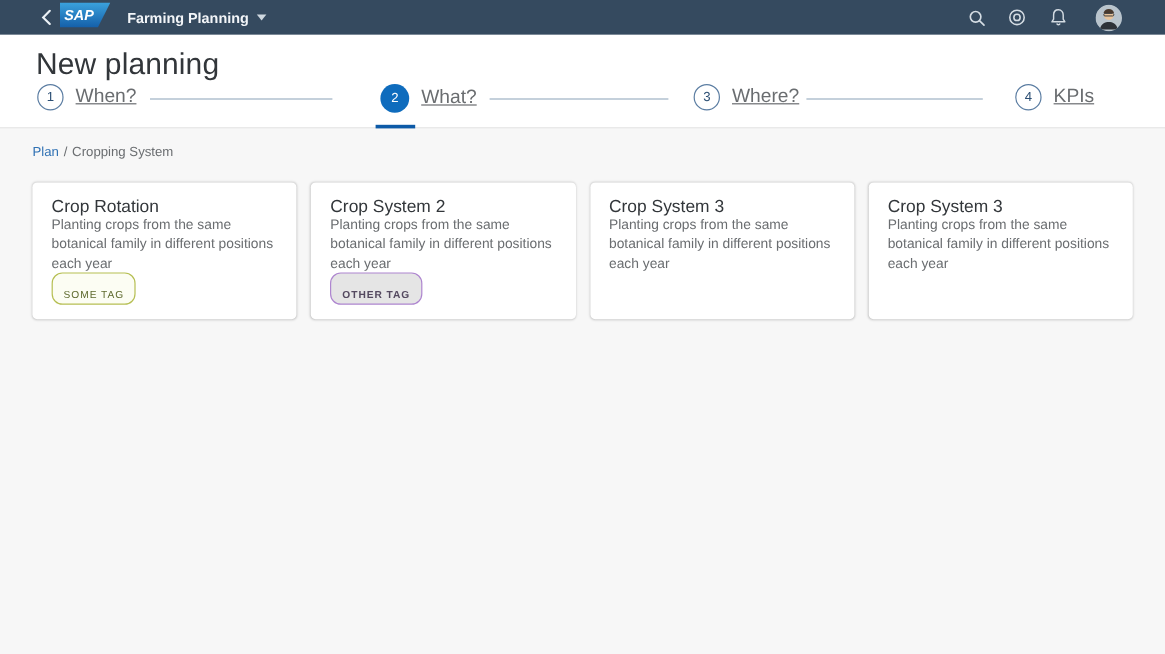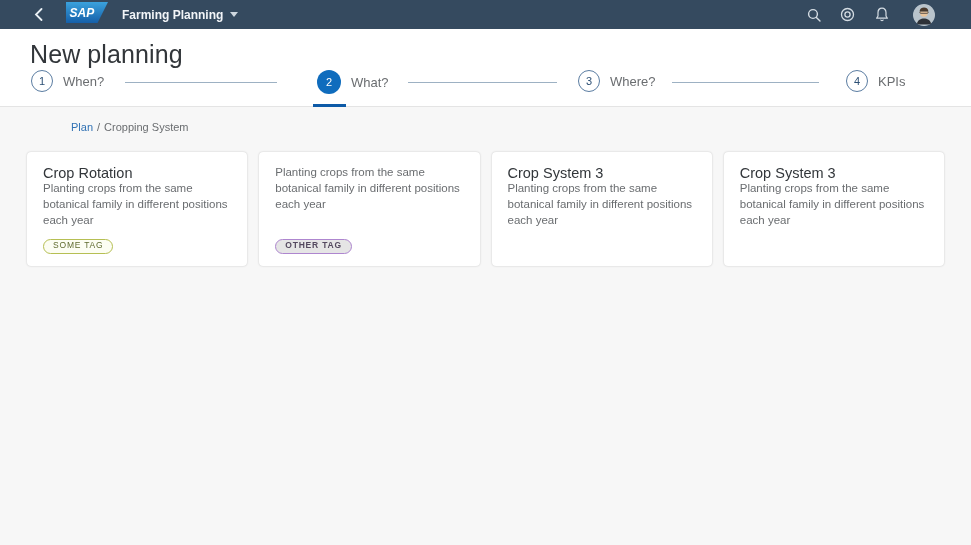--- a/index.html
+++ b/index.html
@@ -14,21 +14,21 @@
   
   .shell {
     height:29px; background:#354a5f;
     display:flex; align-items:center;
     padding:0 36px 0 30px;
   }
   .shell .back {
     color:#eaf0f5; width:16px; height:16px; cursor:pointer;
     display:flex; align-items:center; justify-content:center;
   }
-  .sap-logo { margin-left:20px; display:block; cursor:pointer;text-decoration:underline; }
+  .sap-logo { margin-left:4px; display:block; cursor:pointer;text-decoration:underline; }
   .shell-title {
     margin-left:14px; color:#f2f5f8; font-size:12px; font-weight:bold;
     display:flex; align-items:center; gap:7px; cursor:pointer;
   }
   .caret-down {
     width:0; height:0; border-left:4px solid transparent;
     border-right:4px solid transparent; border-top:5px solid #cfd8e0;
   }
   .shell-spacer { flex:1; }
   .shell-icons { display:flex; align-items:center; gap:19px; }
@@ -53,53 +53,53 @@
   .stepper { position:absolute; left:0; right:0; top:41px; height:26px; }
   .step { position:absolute; top:0; display:flex; align-items:center; gap:10px; cursor:pointer; }
   .step-circle {
     width:22px; height:22px; border-radius:50%;
     border:1px solid #5b7da2; color:#2c4f74; background:#fff;
     font-size:11px; display:flex; align-items:center; justify-content:center;
   }
   .step.active .step-circle {
     width:24px; height:24px; border:none; background:#0f6cbd; color:#fff;
   }
-  .step-label { font-size:13px; color:#6a6d70; }
+  .step-label { font-size:16px; color:#6a6d70;text-decoration:underline; }
   .step-line { position:absolute; top:12px; height:1px; background:#9db1c3; }
   .step1 { left:31px; } .line1 { left:125px; width:152px; }
   .step2 { left:317px; } .line2 { left:408px; width:149px; }
   .step3 { left:578px; } .line3 { left:672px; width:147px; }
   .step4 { left:846px; }
   .active-indicator {
     position:absolute; left:313px; bottom:-1px; width:33px; height:3px;
     background:#0d5aa7;
   }
 
   
   .content { padding:14px 27px 0; }
-  .breadcrumb { font-size:11px; color:#6a6d70;margin-left:44px; }
+  .breadcrumb { font-size:11px; color:#6a6d70; }
   .breadcrumb .bc-link { color:#3172b4; text-decoration:none; cursor:pointer; }
   .bc-sep { margin:0 4px; }
   .section-title { margin-top:10px; font-size:15px; font-weight:700; color:#32363a; letter-spacing:.1px; }
 
   .cards { margin-top:19px; display:flex; gap:12px; }
   .card {
     flex:1; height:114px; background:#fff; border-radius:4px;
     box-shadow:0 0 2px rgba(0,0,0,.22); padding:13px 16px 12px;
     position:relative; cursor:pointer;
   }
   .card-title { font-size:14.5px; font-weight:400; color:#32363a; }
   .card-desc {
     margin-top:0; font-size:11.5px; line-height:1.38; color:#6a6d70;
     max-width:192px;
   }
   .tag {
     position:absolute; left:16px; bottom:12px;
     font-size:8.5px; letter-spacing:.8px; font-weight:400;
-    padding:0 9px 3px; border-radius:9px; border:1px solid; 
+    padding:12px 9px 3px; border-radius:9px; border:1px solid; 
   }
   .tag-yellow { border-color:#b6bf53; background:#fcfdf3; color:#5e6a2e; }
   .tag-purple { border-color:#ae86cf; background:#e5e5e5; color:#54495f;font-weight:bold; }
 </style>
 </head>
 <body>
 
 <header class="shell">
   <span class="back">
     <svg width="9" height="13" viewBox="0 0 9 13">
@@ -191,20 +191,21 @@
 
 
   <div class="cards">
     <div class="card">
       <div class="card-title">Crop Rotation</div>
       <div class="card-desc">Planting crops from the same botanical family in different positions each year</div>
       <span class="tag tag-yellow">SOME TAG</span>
     </div>
 
     <div class="card">
+      <div class="card-title">Crop System 2</div>
       <div class="card-desc">Planting crops from the same botanical family in different positions each year</div>
       <span class="tag tag-purple">OTHER TAG</span>
     </div>
 
     <div class="card">
       <div class="card-title">Crop System 3</div>
       <div class="card-desc">Planting crops from the same botanical family in different positions each year</div>
     </div>
 
     <div class="card">

